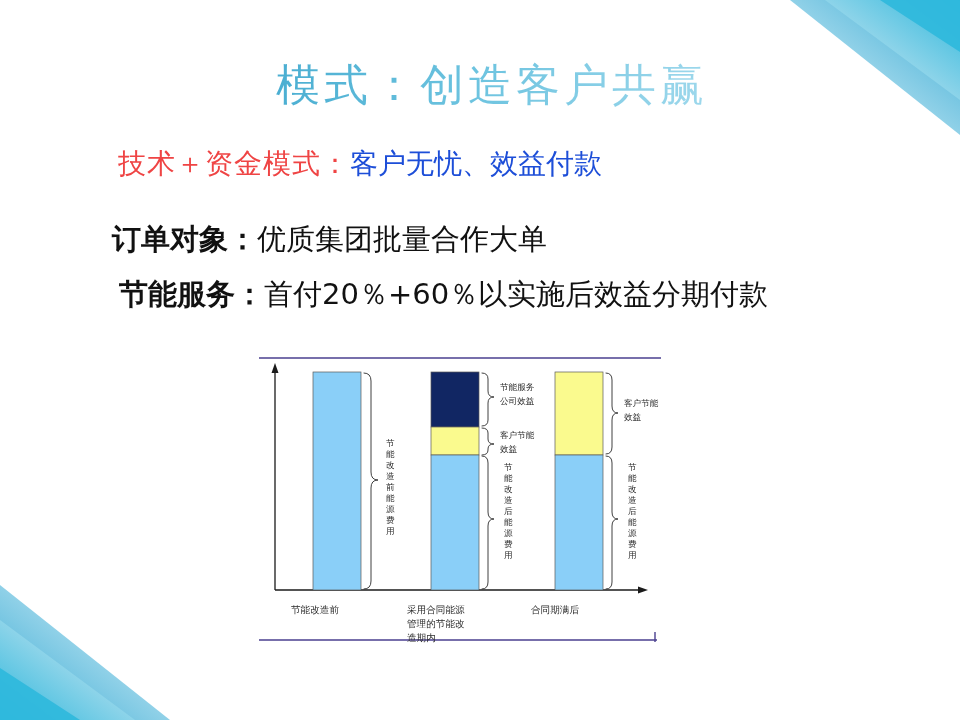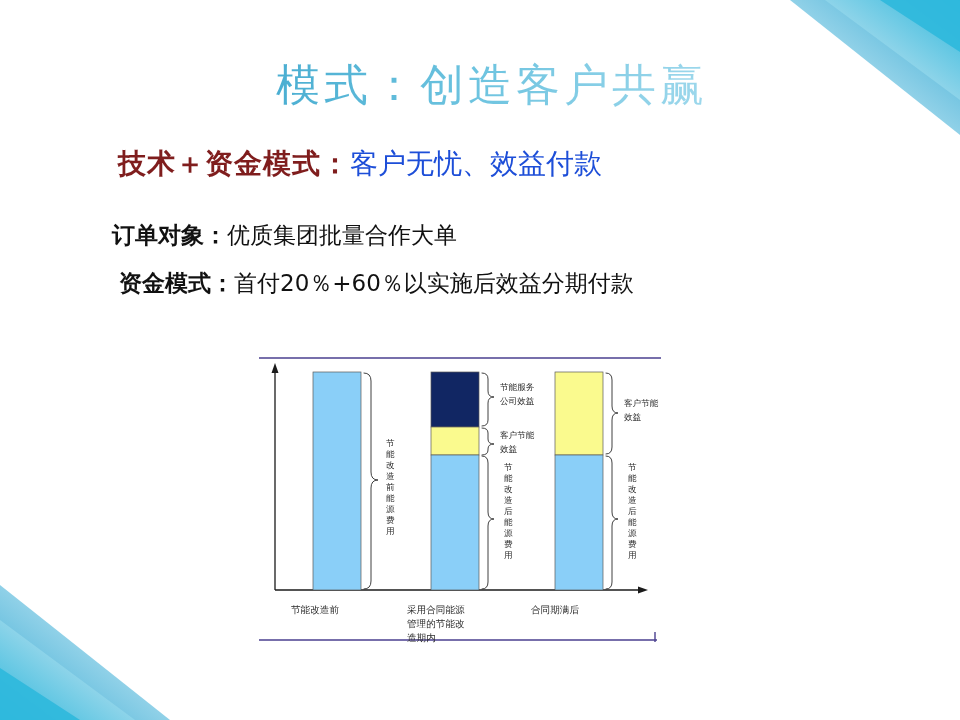--- a/index.html
+++ b/index.html
@@ -32,26 +32,26 @@
     -webkit-text-fill-color:transparent;
     white-space:nowrap;
     padding-left:24px;
   }
 
   
   .headline{
     position:absolute;left:118px;top:146px;
     font-size:28px;line-height:1.25;white-space:nowrap;
   }
-  .headline .hl-red{color:#7f1d1d;font-weight:bold;letter-spacing:1px;}
+  .headline .hl-red{color:#ef4444;font-weight:normal;letter-spacing:1px;}
   .headline .hl-black{color:#1d4ed8;font-weight:normal;}
 
   
   .bullets{position:absolute;left:112px;top:222px;}
-  .bline{font-size:23px;line-height:1.2;color:#111;white-space:nowrap;margin-bottom:20px;}
+  .bline{font-size:29px;line-height:1.2;color:#111;white-space:nowrap;margin-bottom:20px;}
   .bline .b-key{font-weight:bold;}
   .bline .b-val{font-weight:normal;}
   .bline.indent{padding-left:7px;}
 
   
   .diagram{position:absolute;left:255px;top:350px;width:410px;height:300px;}
   .diagram svg{display:block;}
   .vtext{
     font-family:"DejaVu Serif","Liberation Serif",serif;
     font-size:8.6px;fill:#2b2b2b;letter-spacing:0px;
@@ -118,21 +118,21 @@
 
   <div class="headline">
     <span class="hl-red">技术＋资金模式：</span><span class="hl-black">客户无忧、效益付款</span>
   </div>
 
   <div class="bullets">
     <div class="bline">
       <span class="b-key">订单对象：</span><span class="b-val">优质集团批量合作大单</span>
     </div>
     <div class="bline indent">
-      <span class="b-key">资金模式：</span><span class="b-val">首付20％+60％以实施后效益分期付款</span>
+      <span class="b-key">节能服务：</span><span class="b-val">首付20％+60％以实施后效益分期付款</span>
     </div>
   </div>
 
   <div class="diagram">
     <svg width="410" height="300" viewBox="0 0 410 300">
 
       <line class="rule" x1="4" y1="8" x2="406" y2="8"></line>
 
       <line class="rule" x1="4" y1="290" x2="402" y2="290"></line>
       <line class="rule" x1="400" y1="282" x2="400" y2="292"></line>

